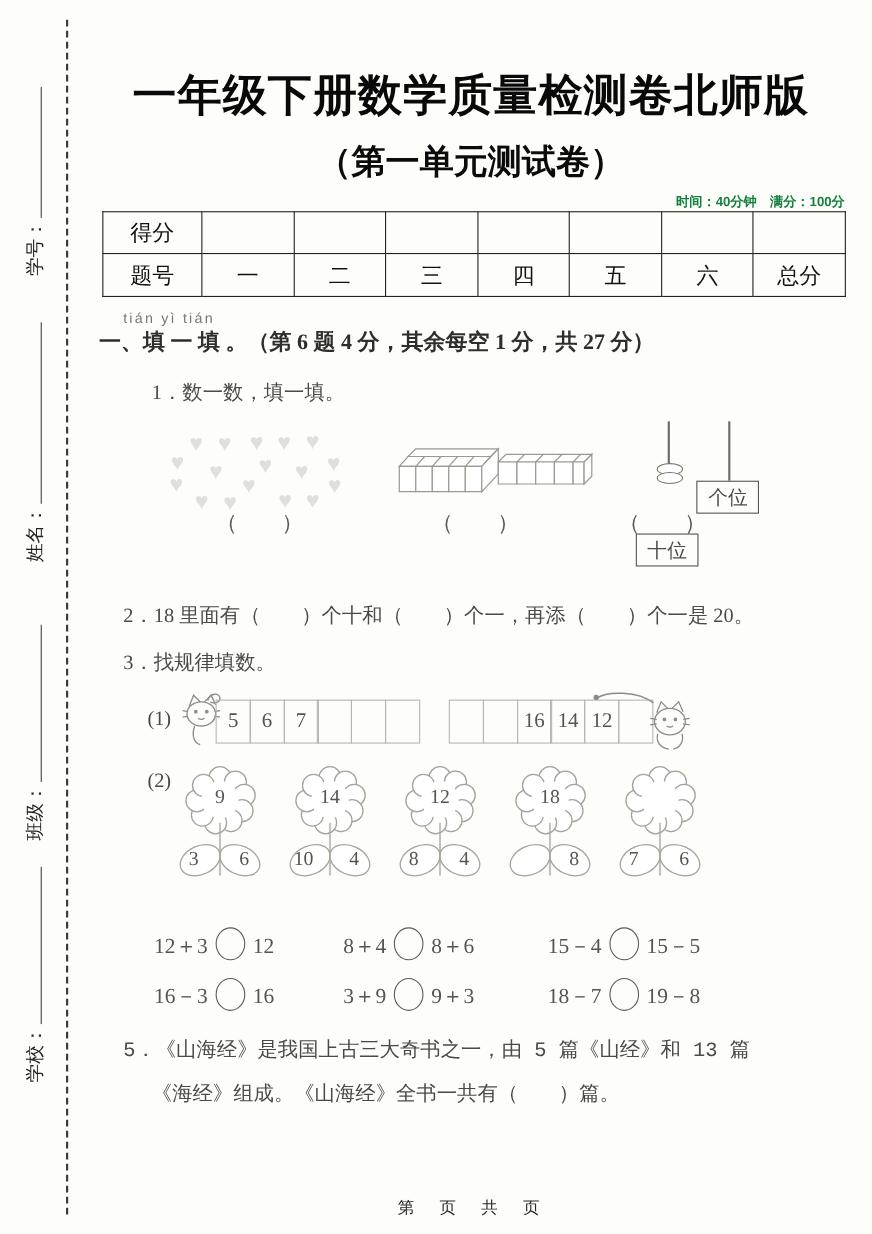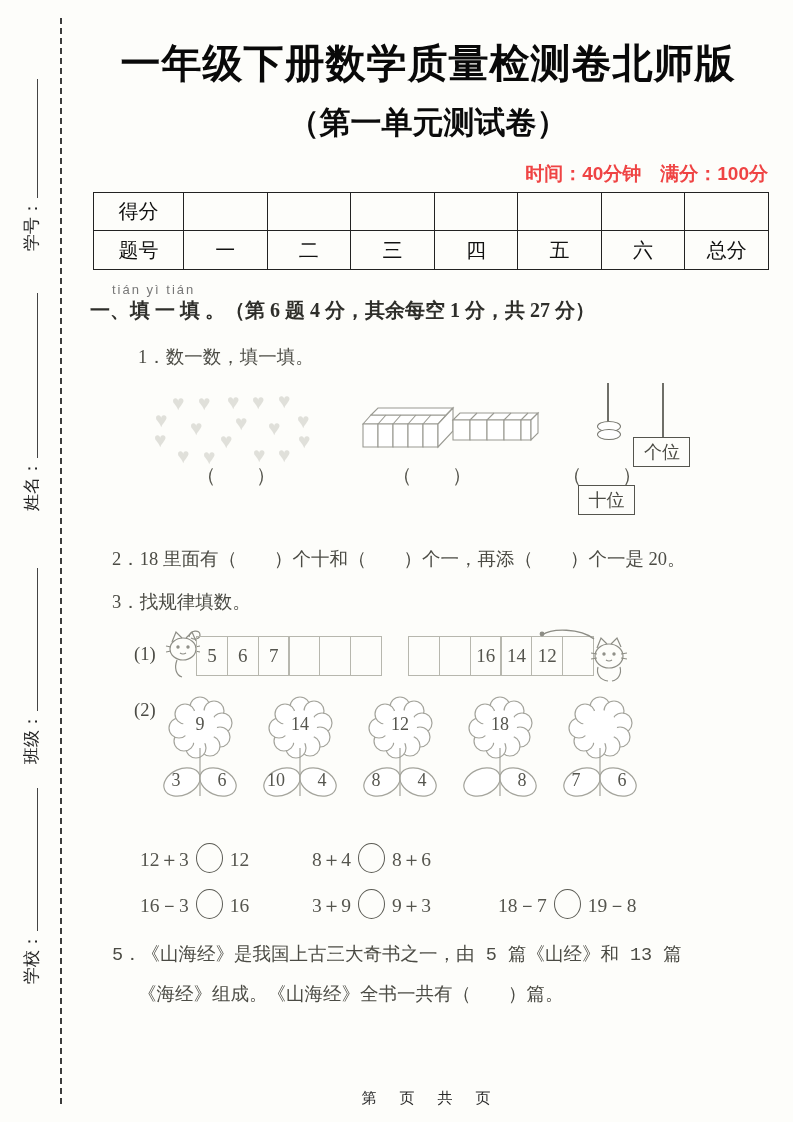--- a/index.html
+++ b/index.html
@@ -1,37 +1,37 @@
 <!DOCTYPE html>
 <html><head>
 <meta charset="utf-8">
 <style>
   html,body{margin:0;padding:0;background:#e8e8e8;}
   .page{
     position:relative;width:793px;height:1122px;margin:0 auto;
     background:#fdfdfa;overflow:hidden;
     font-family:"Liberation Serif","DejaVu Serif",serif;color:#4b4b44;
   }
-  .hei{font-family:"Liberation Sans","DejaVu Sans",sans-serif;}
+  .hei{font-family:"Liberation Sans","DejaVu Sans",sans-serif;margin-top:24px;}
   .abs{position:absolute;}
 
   
   .cutline{position:absolute;left:60px;top:18px;height:1086px;border-left:2px dashed #3c3c3c;}
   .mfield{position:absolute;height:24px;display:flex;align-items:center;
           transform:rotate(-90deg);font-size:17px;color:#222;
           font-family:"Liberation Sans","DejaVu Sans",sans-serif;}
   .mfield .lbl{white-space:nowrap;}
   .mfield .line{flex:1;border-bottom:1.6px solid #444;height:12px;margin-left:2px;}
 
   
   .title{left:88px;top:38px;width:680px;text-align:center;font-size:40px;line-height:50px;
          font-weight:bold;color:#090909;letter-spacing:1px;}
   .subtitle{left:88px;top:102px;width:680px;text-align:center;font-size:31px;
             font-weight:bold;color:#0b0b0b;}
-  .meta{left:88px;top:161px;width:680px;text-align:right;font-size:19px;font-weight:600;color:#ef4444;}
+  .meta{left:88px;top:151px;width:680px;text-align:right;font-size:12px;font-weight:600;color:#15803d;}
 
   
   table.score{position:absolute;left:93px;top:192px;width:676px;border-collapse:collapse;
               table-layout:fixed;font-size:20px;color:#111;}
   table.score td{border:1.6px solid #222;text-align:center;height:36px;
                  font-family:"Liberation Sans","DejaVu Sans",sans-serif;}
   table.score tr:first-child td{height:35px;}
 
   
   .pinyin{left:112px;top:282px;font-size:13px;color:#777;letter-spacing:2px;
@@ -362,20 +362,21 @@
       <path d="M48,80 L48,100" fill="none"></path>
     </svg>
     <span class="fnum top"></span>
     <span class="fnum leafL">7</span>
     <span class="fnum leafR">6</span>
   </div>
 
 
   <div class="cmp" style="left:140px;top:843px;"><span>12＋3</span><span class="cmp-circle"></span><span>12</span></div>
   <div class="cmp" style="left:312px;top:843px;"><span>8＋4</span><span class="cmp-circle"></span><span>8＋6</span></div>
+  <div class="cmp" style="left:498px;top:843px;"><span>15－4</span><span class="cmp-circle"></span><span>15－5</span></div>
   <div class="cmp" style="left:140px;top:889px;"><span>16－3</span><span class="cmp-circle"></span><span>16</span></div>
   <div class="cmp" style="left:312px;top:889px;"><span>3＋9</span><span class="cmp-circle"></span><span>9＋3</span></div>
   <div class="cmp" style="left:498px;top:889px;"><span>18－7</span><span class="cmp-circle"></span><span>19－8</span></div>
 
   <div class="abs qtext" style="left:112px;top:941px;font-family:Liberation Mono, monospace;">5．《山海经》是我国上古三大奇书之一，由 5 篇《山经》和 13 篇</div>
   <div class="abs qtext" style="left:138px;top:981px;">《海经》组成。《山海经》全书一共有（　　）篇。</div>
 
   <div class="abs footer">第　页　共　页</div>
 
 </div>

